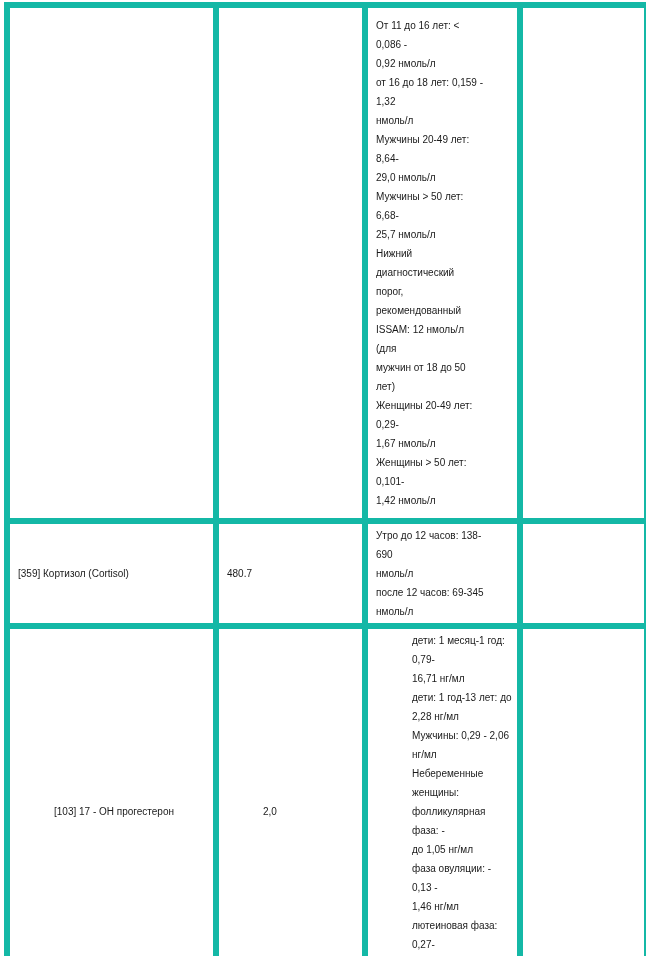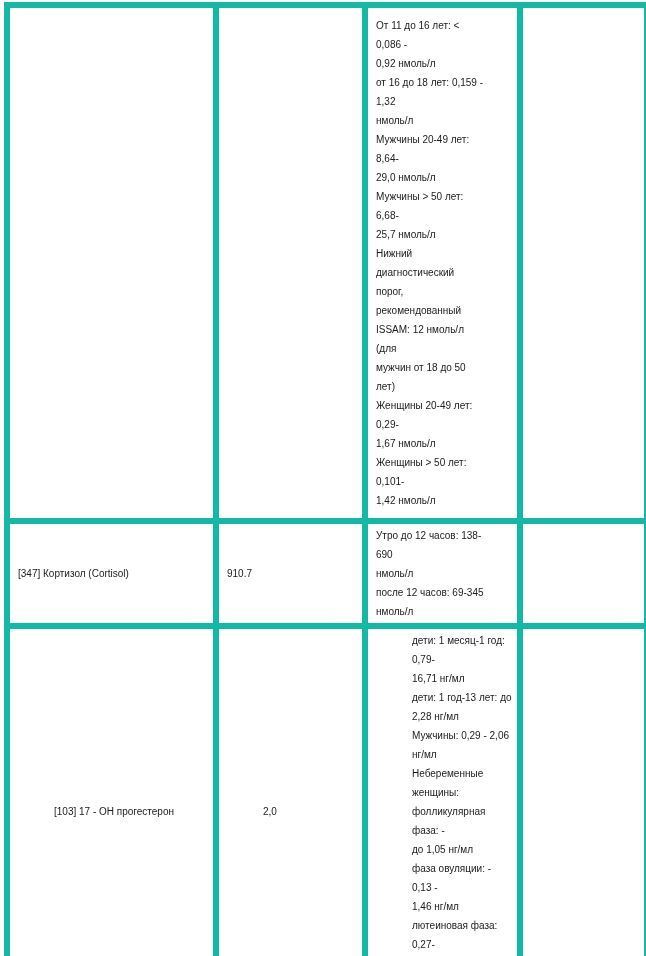--- a/index.html
+++ b/index.html
@@ -80,22 +80,22 @@
 лет)
 Женщины 20-49 лет:
 0,29-
 1,67 нмоль/л
 Женщины &gt; 50 лет:
 0,101-
 1,42 нмоль/л</td>
         <td></td>
       </tr>
       <tr class="r2">
-        <td>[347] Кортизол (Cortisol)</td>
-        <td class="val">910.7</td>
+        <td>[359] Кортизол (Cortisol)</td>
+        <td class="val">480.7</td>
         <td class="ref">Утро до 12 часов: 138-
 690
 нмоль/л
 после 12 часов: 69-345
 нмоль/л</td>
         <td></td>
       </tr>
       <tr class="r3">
         <td>[103] 17 - ОН прогестерон</td>
         <td class="val">2,0</td>

